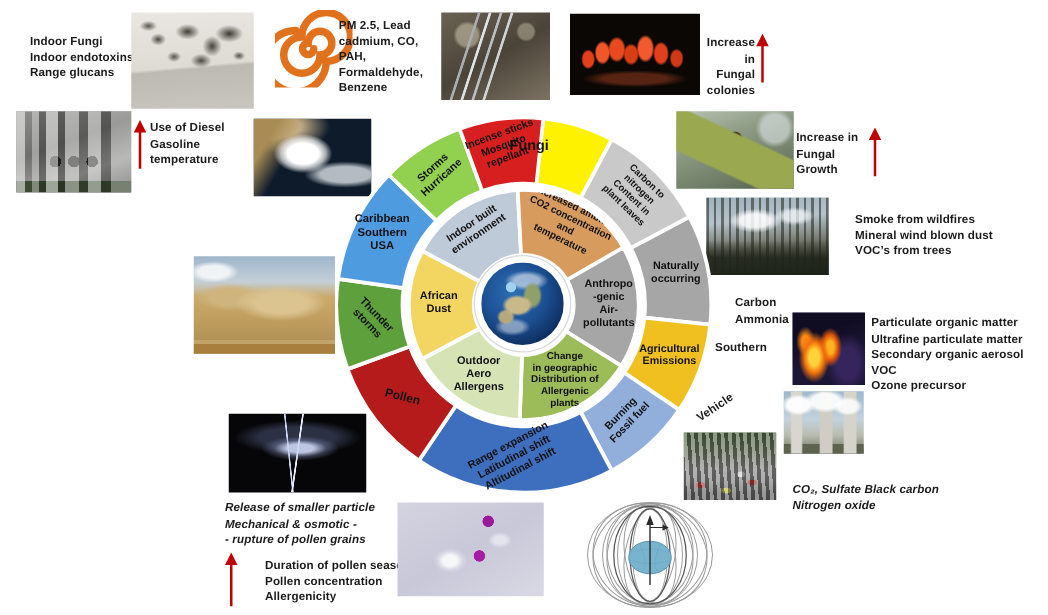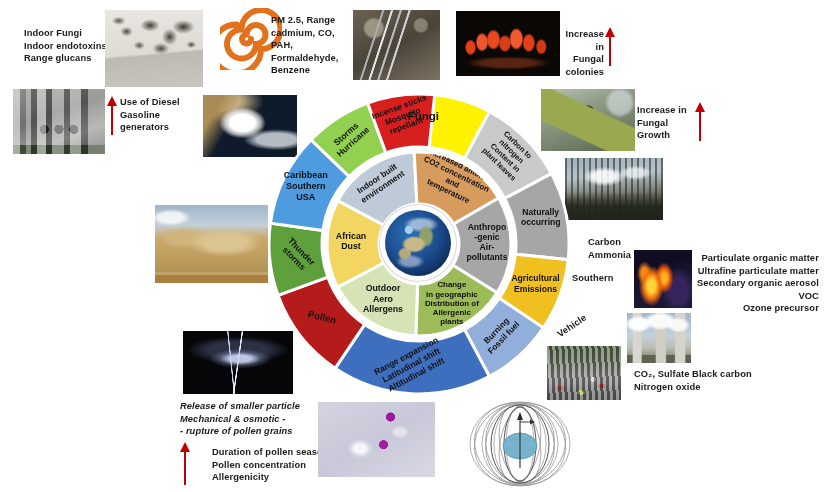--- a/index.html
+++ b/index.html
@@ -186,32 +186,32 @@
   <div class="photo ph-mold" style="left:105px;top:10px;width:98px;height:77px;"></div>
 
   <div class="photo ph-gen" style="left:13px;top:89px;width:92px;height:65px;"></div>
 
   <svg class="uparrow" style="left:106px;top:96px;" width="12" height="40" viewBox="0 0 12 40" aria-hidden="true">
     <line x1="6" y1="39" x2="6" y2="8" stroke="#C00000" stroke-width="2"></line>
     <polygon points="6,0 11,10 1,10" fill="#C00000"></polygon>
   </svg>
   <div class="txt" style="left:120px;top:96px;">Use of Diesel
 Gasoline
-generators</div>
+temperature</div>
 
   <svg class="spiral" style="left:220px;top:8px;" width="62" height="62" viewBox="0 0 62 62" aria-hidden="true">
     <path d="M31 31 m0 0
              a4.5 4.5 0 1 1 -4.5 -4.5
              a9.5 9.5 0 1 1 9.5 9.5
              a14.5 14.5 0 1 1 -14.5 -14.5
              a19.5 19.5 0 1 1 19.5 19.5
              a24.5 24.5 0 1 1 -24.5 -24.5" fill="none" stroke="#E2711D" stroke-width="6" stroke-linecap="round"></path>
   </svg>
 
-  <div class="txt" style="left:271px;top:14px;">PM 2.5, Range
+  <div class="txt" style="left:271px;top:14px;">PM 2.5, Lead
 cadmium, CO,
 PAH,
 Formaldehyde,
 Benzene</div>
 
   <div class="photo ph-incense" style="left:353px;top:10px;width:87px;height:70px;"></div>
 
   <div class="photo ph-fungi" style="left:456px;top:11px;width:104px;height:65px;"></div>
 
   <svg class="uparrow" style="left:604px;top:27px;" width="12" height="40" viewBox="0 0 12 40" aria-hidden="true">
@@ -228,36 +228,39 @@
 
   <svg class="uparrow" style="left:694px;top:102px;" width="12" height="40" viewBox="0 0 12 40" aria-hidden="true">
     <line x1="6" y1="39" x2="6" y2="8" stroke="#C00000" stroke-width="2"></line>
     <polygon points="6,0 11,10 1,10" fill="#C00000"></polygon>
   </svg>
   <div class="txt" style="left:637px;top:104px;">Increase in
 Fungal
  Growth</div>
 
   <div class="photo ph-smoke" style="left:565px;top:158px;width:98px;height:62px;"></div>
+  <div class="txt" style="left:684px;top:169px;">Smoke from wildfires
+Mineral wind blown dust
+VOC’s from trees</div>
 
   <div class="txt" style="left:588px;top:236px;">Carbon
 Ammonia</div>
   <div class="txt" style="left:572px;top:272px;">Southern</div>
   <div class="txt" style="left:565px;top:300px;margin-top:44px;">Powerplant</div>
   <div class="txt" style="left:555px;top:330px;transform:rotate(-34deg);transform-origin:0 0;">Vehicle</div>
 
   <div class="photo ph-fire" style="left:634px;top:250px;width:58px;height:58px;"></div>
-  <div class="txt" style="left:697px;top:252px;text-align:right;">Particulate organic matter
+  <div class="txt" style="left:697px;top:252px;">Particulate organic matter
 Ultrafine particulate matter
 Secondary organic aerosol
 VOC
 Ozone precursor</div>
 
   <div class="photo ph-power" style="left:627px;top:313px;width:64px;height:50px;"></div>
-  <div class="txt" style="left:634px;top:368px;">CO₂, Sulfate  Black carbon
+  <div class="txt" style="left:634px;top:385px;font-style:italic;">CO₂, Sulfate  Black carbon
 Nitrogen oxide</div>
 
   <div class="photo ph-traffic" style="left:547px;top:346px;width:74px;height:54px;"></div>
 
   <div class="photo ph-dust" style="left:155px;top:205px;width:113px;height:78px;"></div>
 
   <div class="photo ph-light" style="left:183px;top:331px;width:110px;height:63px;"></div>
 
   <div class="txt" style="left:180px;top:400px;font-style:italic;">Release of smaller particle
 Mechanical &amp; osmotic -

